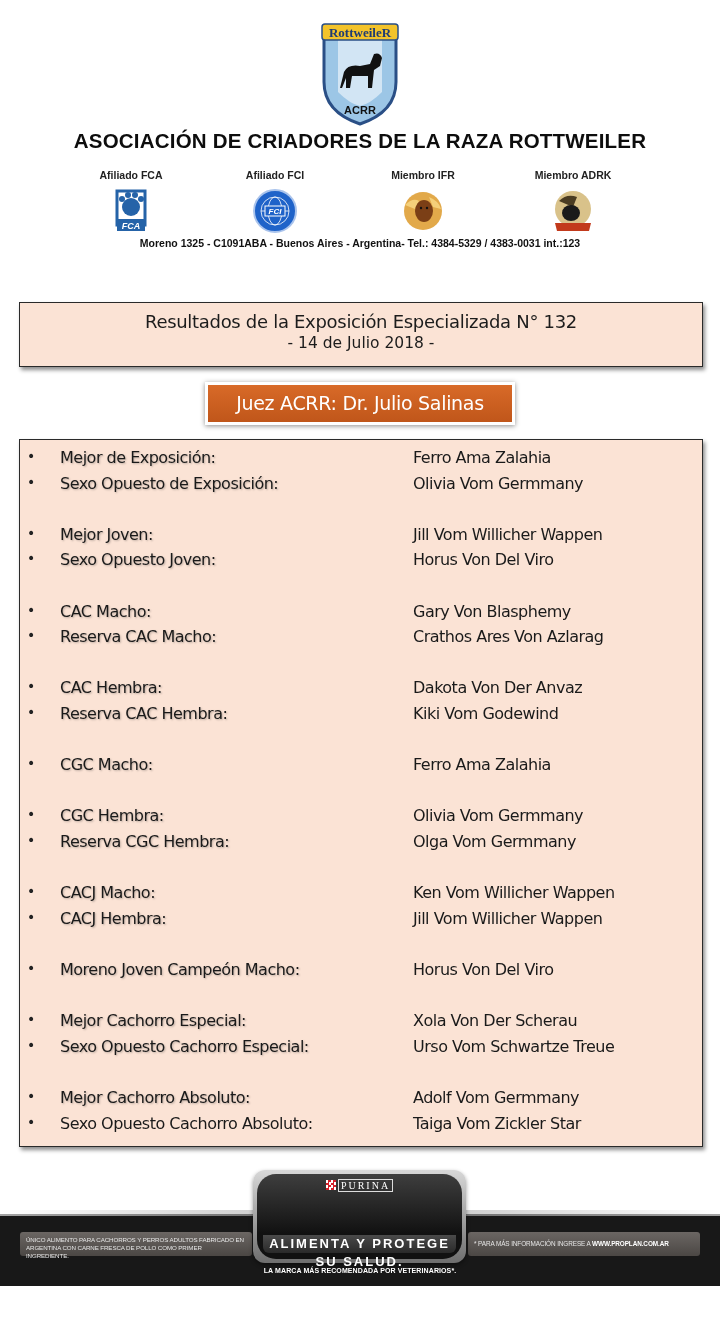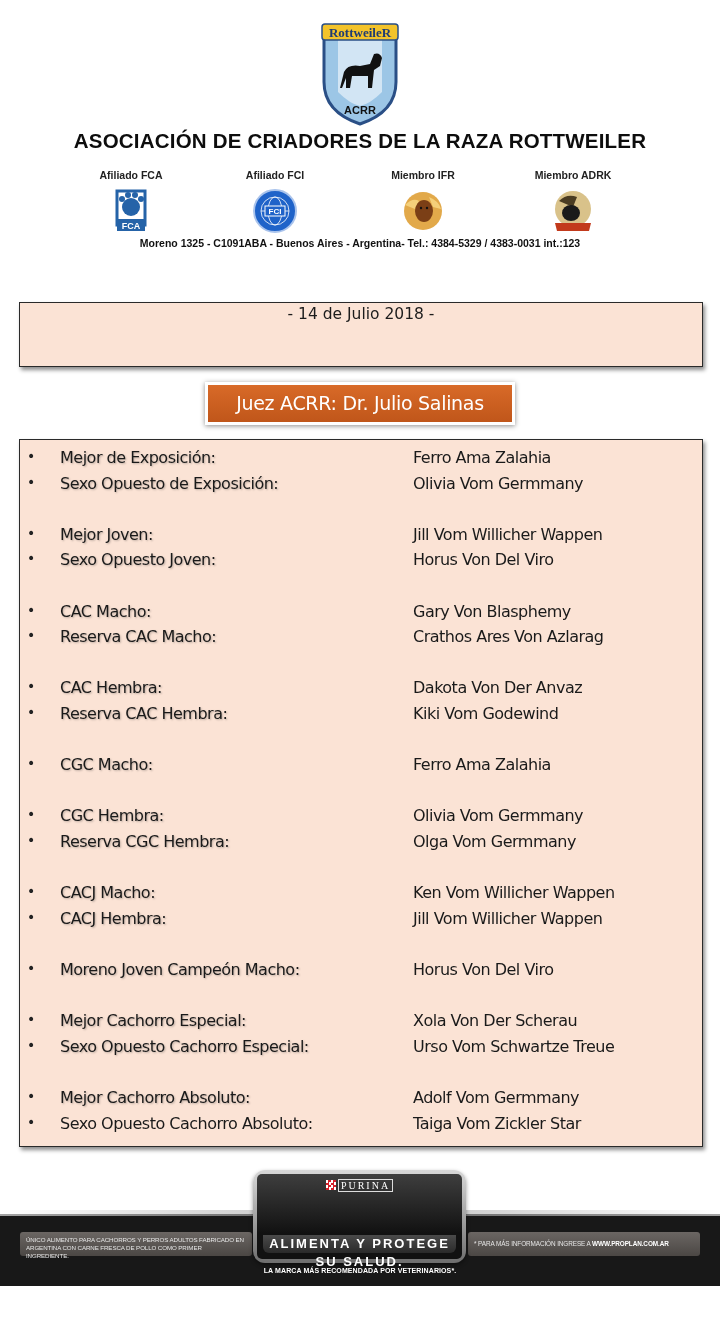--- a/index.html
+++ b/index.html
@@ -5,21 +5,21 @@
   * { box-sizing: border-box; margin: 0; padding: 0; }
   html, body { width: 720px; height: 1318px; background: #ffffff; overflow: hidden; }
   body { position: relative; font-family: "Liberation Sans", sans-serif; color: #111; }
 
   
   .logo { position: absolute; left: 318px; top: 22px; width: 84px; height: 104px; }
   .org-title { position: absolute; left: 0; top: 129px; width: 720px; text-align: center;
     font-family: "Liberation Sans", sans-serif; font-weight: bold; font-size: 20.5px; letter-spacing: 0.2px; color: #0d0d0d; }
   .affil { position: absolute; top: 161px; width: 130px; text-align: center; margin-top: 8px; }
   .affil .lbl { font-size: 10.5px; font-weight: bold; color: #222; }
-  .affil .badge { margin: 6px auto 0; width: 48px; height: 48px; }
+  .affil .badge { margin: 6px auto 0; width: 48px; height: 48px; font-style: italic; }
   .addr { position: absolute; left: 0; top: 237px; width: 720px; text-align: center;
     font-size: 10.5px; font-weight: bold; line-height: 13px; color: #111; }
 
   
   .title-box { position: absolute; left: 19px; top: 302px; width: 684px; height: 65px;
     background: #fbe3d5; border: 1.5px solid #2a2a2a; box-shadow: 2px 3px 4px rgba(0,0,0,0.45);
     text-align: center; font-family: "DejaVu Sans", sans-serif; }
   .title-box .t1 { margin-top: 8px; font-size: 18px; color: #1c1c1c; letter-spacing: -0.3px; }
   .title-box .t2 { margin-top: 2px; font-size: 15.5px; color: #1c1c1c; }
 
@@ -44,21 +44,21 @@
     background: linear-gradient(90deg, #fff, #bbb 30%, #999 50%, #bbb 70%, #fff); opacity: 0.6; }
   .ad-left { position: absolute; left: 20px; top: 1232px; width: 232px; height: 24px;
     background: linear-gradient(#6b6663, #4b4744); border-radius: 3px; color: #e6e6e6;
     font-size: 6.2px; line-height: 8px; padding: 4px 6px; letter-spacing: -0.1px; }
   .ad-right { position: absolute; left: 468px; top: 1232px; width: 232px; height: 24px;
     background: linear-gradient(#6b6663, #4b4744); border-radius: 3px; color: #e6e6e6;
     font-size: 6.4px; line-height: 24px; padding-left: 6px; letter-spacing: -0.1px; }
   .ad-right b { color: #fff; }
   .ad-logo { position: absolute; left: 253px; top: 1170px; width: 213px; height: 93px;
     border-radius: 12px; background: linear-gradient(#d8d8d8, #6e6e6e); padding: 4px; box-shadow: 0 2px 4px rgba(0,0,0,0.4); }
-  .ad-logo-inner { width: 100%; height: 100%; border-radius: 5px; background: linear-gradient(#3e3e3e, #111 70%);
+  .ad-logo-inner { width: 100%; height: 100%; border-radius: 19px; background: linear-gradient(#3e3e3e, #111 70%);
     text-align: center; color: #fff; position: relative; }
   .purina { padding-top: 6px; font-family: "Liberation Serif", serif; font-size: 10px; letter-spacing: 2px; }
   .purina .chk { display: inline-block; width: 10px; height: 10px; vertical-align: -1px; margin-right: 2px;
     background: repeating-conic-gradient(#d4202a 0 25%, #fff 0 50%) 0 0 / 5px 5px; }
   .purina .word { border: 1px solid #ddd; padding: 0 2px; }
   .proplan { font-family: "Liberation Serif", serif; font-size: 28px; letter-spacing: 1px; line-height: 30px; margin-top: 1px; }
   .slogan { position: absolute; left: 6px; right: 6px; bottom: 6px; height: 18px; line-height: 18px;
     background: linear-gradient(#4a4a4a, #2a2a2a); border-radius: 0 0 6px 6px; font-size: 13px; letter-spacing: 2px; font-weight: bold; }
   .tagline { position: absolute; left: 0; top: 1267px; width: 720px; text-align: center; color: #fff;
     font-size: 7px; font-weight: bold; letter-spacing: 0.1px; }
@@ -129,20 +129,21 @@
       <path d="M6 36 L42 36 L40 44 L8 44 Z" fill="#c23a1c"></path>
     </svg>
   </div>
 </div>
 
 <div class="addr">
   <div>Moreno 1325 - C1091ABA - Buenos Aires - Argentina- Tel.: 4384-5329 / 4383-0031 int.:123</div>
 </div>
 
 <div class="title-box">
+  <div class="t1">Resultados de la Exposición Especializada N° 132</div>
   <div class="t2">- 14 de Julio 2018 -</div>
 </div>
 
 <div class="judge">Juez ACRR: Dr. Julio Salinas</div>
 
 <div class="results">
   <div class="row" style="top:8px">
       <span class="bullet">•</span>
       <span class="cat">Mejor de Exposición:</span>
       <span class="name">Ferro Ama Zalahia</span>

